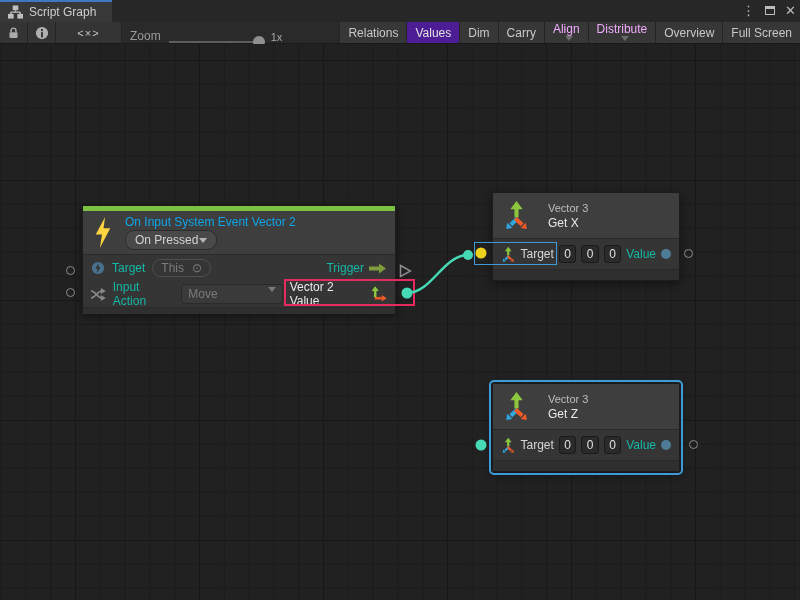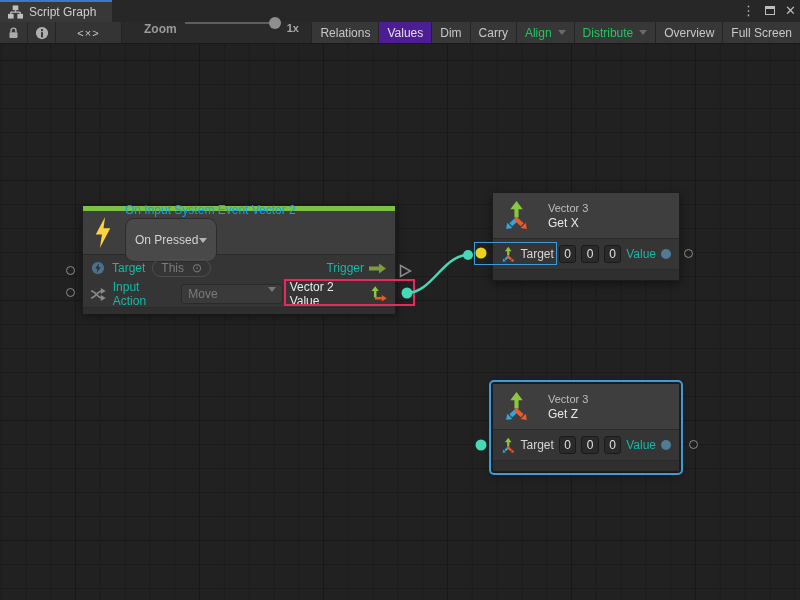--- a/index.html
+++ b/index.html
@@ -14,29 +14,29 @@
   #win-controls{position:absolute;right:4px;top:0;height:22px;display:flex;align-items:center;gap:10px;color:#bdbdbd;}
   #win-controls .wc{font-size:13px;line-height:22px;cursor:pointer;}
   #maximize-box{width:10px;height:9px;border:1px solid #bdbdbd;border-top:3px solid #bdbdbd;display:inline-block;}
 
   
   #toolbar{position:absolute;left:0;top:22px;width:800px;height:22px;background:#2a2a2a;border-bottom:1px solid #191919;display:flex;align-items:stretch;}
   .tb-btn{background:#343434;border-right:1px solid #242424;display:flex;align-items:center;justify-content:center;color:#b5b5b5;cursor:pointer;}
   .tb-ico{width:28px;}
   #code-btn{width:66px;font-size:11px;letter-spacing:1px;color:#c4c4c4;}
   #graph-chip{display:flex;align-items:center;gap:5px;margin-left:10px;color:#c3c3c3;font-size:12px;cursor:pointer;}
-  #zoom-area{display:flex;align-items:flex-start;gap:8px;margin-left:22px;font-weight:bold;}
+  #zoom-area{display:flex;align-items:flex-end;gap:8px;margin-left:8px;}
   #zoom-label{color:#9a9a9a;font-size:12px;}
   #zoom-track{position:relative;width:94px;height:2px;background:#5e5e5e;cursor:pointer;}
   #zoom-knob{position:absolute;right:-2px;top:-5px;width:12px;height:12px;border-radius:50%;background:#8f8f8f;cursor:pointer;}
   #zoom-value{color:#a8a8a8;font-size:11px;}
   #tb-right{display:flex;margin-left:auto;height:100%;}
   .tb-txt{background:#373737;border-left:1px solid #242424;padding:0 8px;display:flex;align-items:center;font-size:12px;color:#c8c8c8;white-space:nowrap;cursor:pointer;text-align:center;}
   .tb-txt.active{background:#4c1d95;color:#e2e2e2;}
-  .tb-txt.disabled{color:#22c55e;cursor:default;}
+  .tb-txt.disabled{color:#f0abfc;cursor:default;flex-direction:column;}
   .dd-arrow{width:0;height:0;border-left:4px solid transparent;border-right:4px solid transparent;border-top:5px solid #6a6a6a;margin-left:6px;display:inline-block;}
 
   
   #canvas{position:absolute;left:0;top:44px;width:800px;height:556px;background-color:#212121;
     background-image:
       linear-gradient(#181818 1px, transparent 1px),
       linear-gradient(90deg,#181818 1px, transparent 1px),
       linear-gradient(#1b1b1b 1px, transparent 1px),
       linear-gradient(90deg,#1b1b1b 1px, transparent 1px);
     background-size:124px 120px,124px 120px,24.8px 24px,24.8px 24px;
@@ -45,21 +45,21 @@
   
   .node{position:absolute;border:1px solid #1c1c1c;border-radius:2px;background:#353535;box-shadow:0 3px 8px rgba(0,0,0,.45);}
   .port-ring{position:absolute;width:9px;height:9px;border-radius:50%;border:1px solid #8a8a8a;cursor:pointer;}
   .dim{color:#14b8a6;}
 
   
   #event-node{left:82px;top:161px;width:314px;height:108px;}
   #ev-greenbar{height:5px;background:var(--node-green);}
   #ev-header{height:44px;background:#3e3e3e;display:flex;align-items:center;padding:0 10px;gap:12px;border-bottom:1px solid #2a2a2a;}
   #ev-title{color:#0ea5e9;font-size:12px;margin-bottom:1px;white-space:nowrap;}
-  #ev-dd{display:inline-flex;align-items:center;gap:1px;background:#494949;border:1px solid #2c2c2c;border-radius:9px;padding:14px 9px;color:#d2d2d2;font-size:12px;cursor:pointer;}
+  #ev-dd{display:inline-flex;align-items:center;gap:1px;background:#494949;border:1px solid #2c2c2c;border-radius:9px;padding:2px 9px;color:#d2d2d2;font-size:12px;cursor:pointer;}
   #ev-dd .dd-arrow{border-top-color:#b5b5b5;margin-left:0;}
   .ev-row{height:26px;display:flex;align-items:center;padding:0 8px;gap:7px;font-size:12px;}
   .chip{border:1px solid #4e4e4e;border-radius:9px;padding:1px 8px;color:#7b7b7b;font-size:12px;display:inline-flex;align-items:center;gap:8px;cursor:pointer;}
   .mini-dd{width:103px;background:#3a3a3a;border:1px solid #2a2a2a;border-radius:3px;color:#7b7b7b;font-size:12px;padding:2px 6px;display:inline-flex;align-items:flex-start;justify-content:space-between;cursor:pointer;}
   .mini-dd .dd-arrow{border-top-color:#787878;margin-left:0;}
   #ev-footer{height:7px;background:#2f2f2f;border-top:1px solid #2a2a2a;}
   .right-label{margin-left:auto;display:flex;align-items:center;gap:5px;}
   #vec2-out-label{color:#eaeaea;}
 
   

